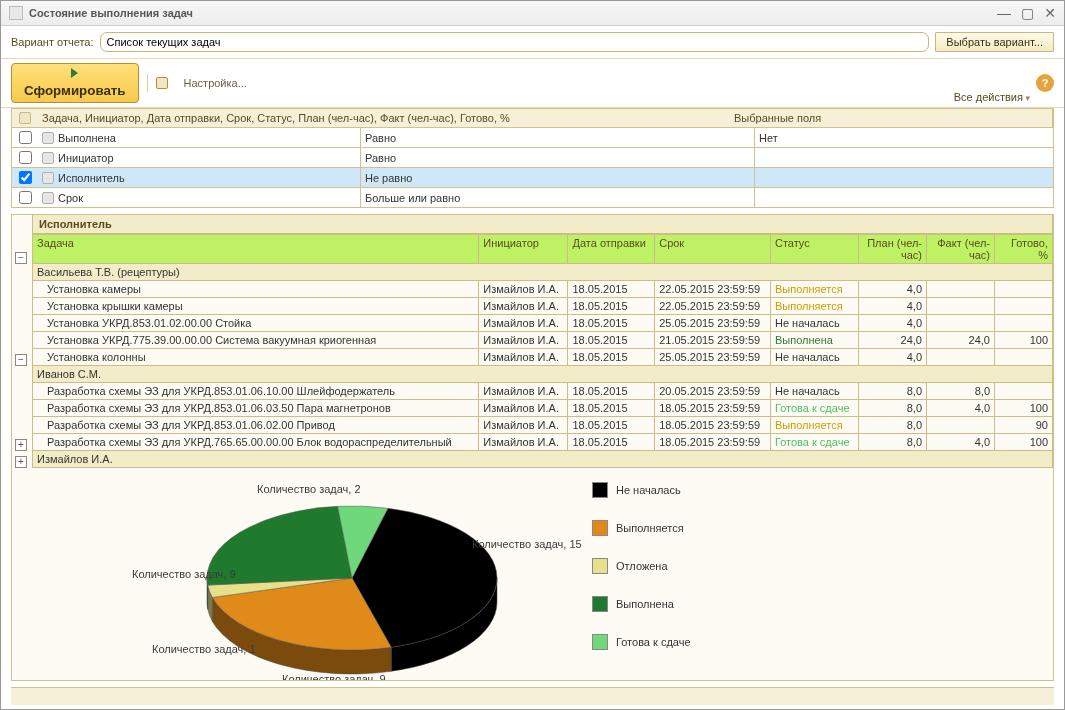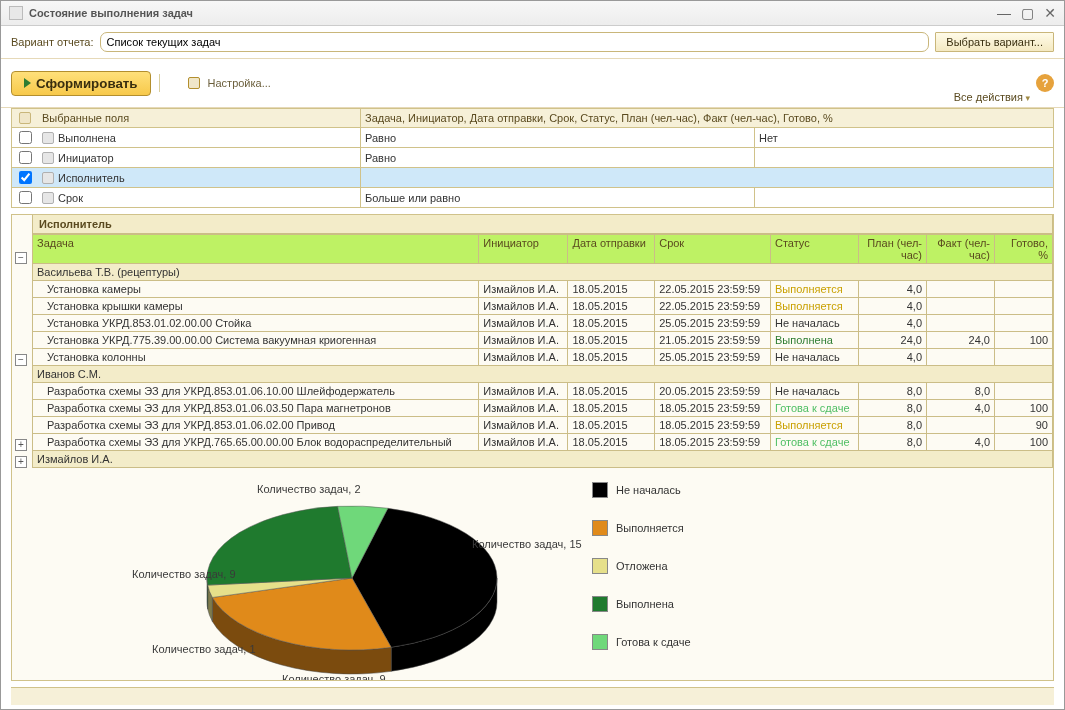--- a/index.html
+++ b/index.html
@@ -10,24 +10,24 @@
   .titlebar .title { font-weight: bold; color: #555; flex: 1; }
   .winbtns { display: flex; gap: 10px; color: #666; font-size: 14px; }
   .winbtns span { cursor: pointer; }
 
   .varbar { display: flex; align-items: center; padding: 6px 10px; gap: 6px; border-bottom: 1px solid #e6d9b8; }
   .varbar label { color: #5a4a1f; }
   .varbar input { flex: 1; padding: 3px 6px; border: 1px solid #c9b67a; border-radius: 7px; background: #fff; font-size: 11px; }
   .btn { padding: 3px 10px; border: 1px solid #c9b67a; border-radius: 1px; background: linear-gradient(#fffbe8,#f4e9c2); cursor: pointer; font-size: 11px; color: #3a2f0f; }
 
   .toolbar { display: flex; align-items: center; padding: 4px 10px; gap: 6px; border-bottom: 1px solid #e6d9b8; }
-  .btn-primary { display: inline-flex; align-items: center; gap: 5px; padding: 4px 12px; border: 1px solid #b38f2e; border-radius: 4px; background: linear-gradient(#ffe07a,#f7c94b); font-weight: bold; color: #3a2f0f; cursor: pointer; }
+  .btn-primary { display: inline-flex; align-items: center; gap: 5px; padding: 4px 12px; border: 1px solid #b38f2e; border-radius: 4px; background: linear-gradient(#ffe07a,#f7c94b); font-weight: bold; color: #3a2f0f; cursor: pointer; flex-direction: column; }
   .btn-primary .play { width: 0; height: 0; border-top: 5px solid transparent; border-bottom: 5px solid transparent; border-left: 7px solid #2e7d32; }
   .sep { width: 1px; height: 18px; background: #d9cfa0; margin: 0 2px; }
-  .linkbtn { display: inline-flex; align-items: center; gap: 8px; color: #6b5f3c; cursor: pointer; margin-left: 20px; }
+  .linkbtn { display: inline-flex; align-items: center; gap: 16px; color: #6b5f3c; cursor: pointer; }
   .linkbtn .gear { width: 12px; height: 12px; border: 1px solid #b38f2e; border-radius: 2px; background: #f0e6c8; }
   .toolbar .spacer { flex: 1; }
   .dropdown { color: #5a4a1f; cursor: pointer; margin-top: 28px; }
   .dropdown::after { content: " \25BE"; color: #a08a45; font-size: 9px; }
   .helpbtn { width: 18px; height: 18px; border-radius: 50%; background: #e6a23c; color: #fff; font-weight: bold; display: inline-flex; align-items: center; justify-content: center; cursor: pointer; }
 
   .filters { margin: 0 10px 6px 10px; border: 1px solid #d0c28a; }
   .filters .row { display: flex; border-bottom: 1px solid #d0c28a; background: #fff; }
   .filters .row:last-child { border-bottom: none; }
   .filters .row.header { background: #f6f0d8; font-weight: normal; color: #5a4a1f; }
@@ -95,22 +95,22 @@
     <div class="spacer"></div>
     <span class="dropdown">Все действия</span>
     <span class="helpbtn">?</span>
   </div>
 
   <div class="filters">
     <div class="row header">
       <div class="cell c-cb">
           <span class="ficon orange"></span>
         </div>
+      <div class="cell c-cond" style="flex:1;border-right:none;">Задача, Инициатор, Дата отправки, Срок, Статус, План (чел-час), Факт (чел-час), Готово, %</div>
       <div class="cell c-name">Выбранные поля</div>
-      <div class="cell c-cond" style="flex:1;border-right:none;">Задача, Инициатор, Дата отправки, Срок, Статус, План (чел-час), Факт (чел-час), Готово, %</div>
     </div>
     <div id="filters-body">
         <div class="row">
           <div class="cell c-cb">
             <input type="checkbox" style="">
           </div>
           <div class="cell c-name">
             <span class="ficon"></span>
             <span>Выполнена</span>
           </div>
@@ -129,20 +129,21 @@
           <div class="cell c-val"></div>
         </div>
         <div class="row selected">
           <div class="cell c-cb">
             <input type="checkbox" checked="" style="">
           </div>
           <div class="cell c-name">
             <span class="ficon"></span>
             <span>Исполнитель</span>
           </div>
+          <div class="cell c-cond">Не равно</div>
           <div class="cell c-val"></div>
         </div>
         <div class="row">
           <div class="cell c-cb">
             <input type="checkbox" style="">
           </div>
           <div class="cell c-name">
             <span class="ficon"></span>
             <span>Срок</span>
           </div>

